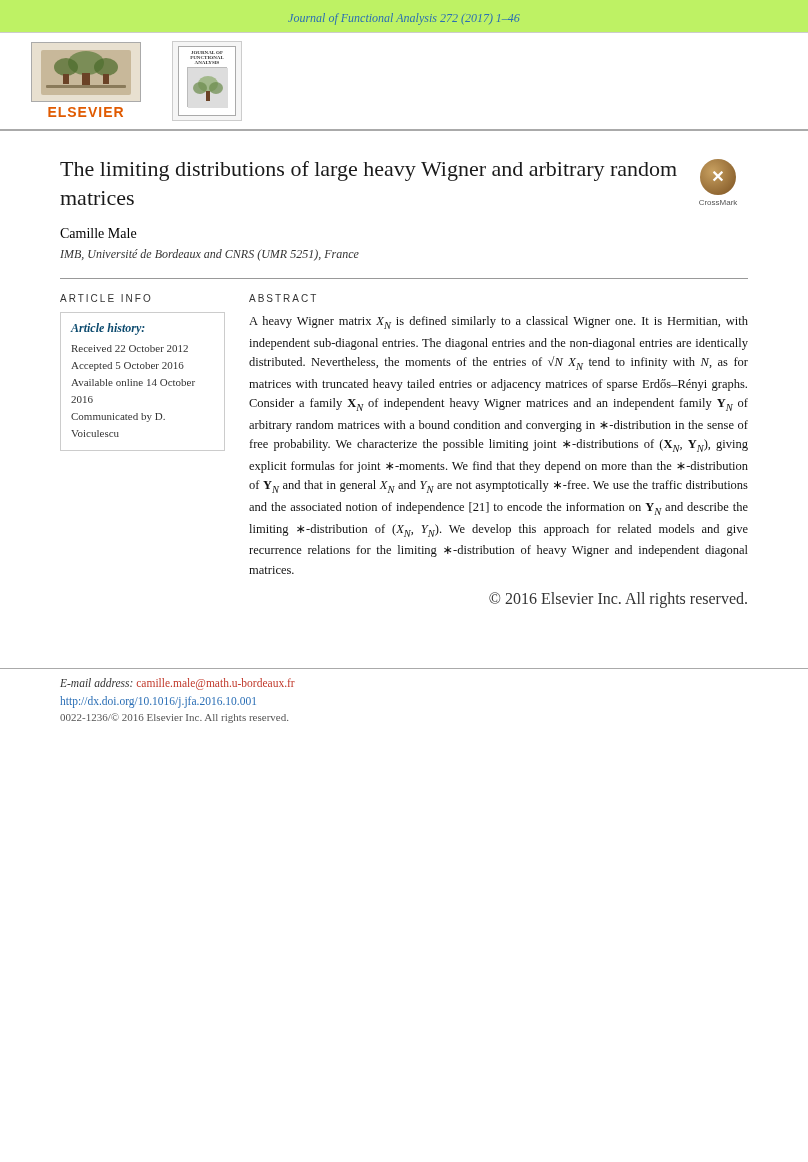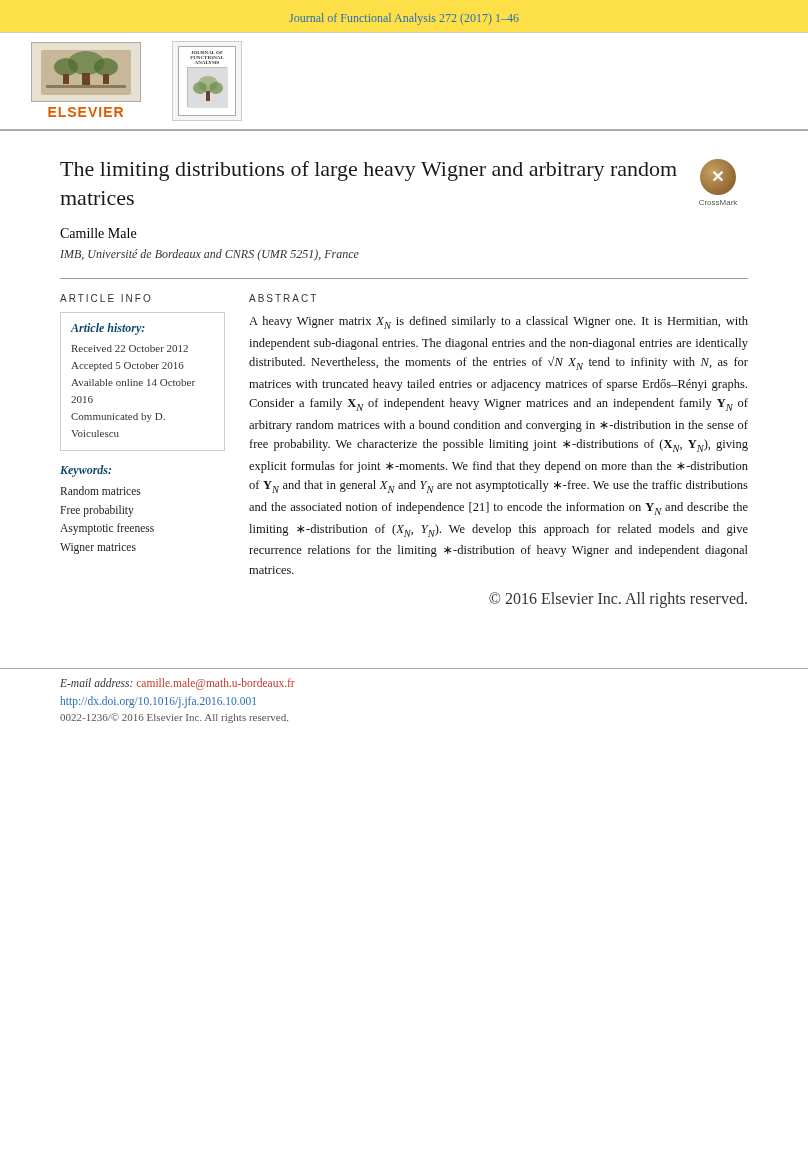--- a/index.html
+++ b/index.html
@@ -6,24 +6,25 @@
     body {
       width: 808px;
       min-height: 1162px;
       background: #fff;
       font-family: 'Times New Roman', Times, serif;
       font-size: 13px;
       color: #000;
     }
 
     .top-bar {
-      background: #fde047;
+      background: #bef264;
       text-align: center;
       padding: 10px 0 6px 0;
       border-bottom: 1px solid #ccc;
+      font-style: italic;
     }
     .top-bar a {
       color: #2a6eb5;
       font-size: 12px;
       text-decoration: none;
     }
 
     .journal-header {
       display: flex;
       align-items: center;
@@ -345,27 +346,20 @@
       <div class="section-header">ARTICLE INFO</div>
 
       <div class="article-info-box">
         <div class="info-subsection">Article history:</div>
         <div class="info-line">Received 22 October 2012</div>
         <div class="info-line">Accepted 5 October 2016</div>
         <div class="info-line">Available online 14 October 2016</div>
         <div class="info-line">Communicated by D. Voiculescu</div>
       </div>
 
-      <div class="keywords-box">
-        <div class="info-subsection">Keywords:</div>
-        <div class="keyword-item">Random matrices</div>
-        <div class="keyword-item">Free probability</div>
-        <div class="keyword-item">Asymptotic freeness</div>
-        <div class="keyword-item">Wigner matrices</div>
-      </div>
     </div>
 
     <div class="right-col">
       <div class="section-header">ABSTRACT</div>
       <div class="abstract-text">
         <p>A heavy Wigner matrix <em>X<sub>N</sub></em> is defined similarly to a classical Wigner one. It is Hermitian, with independent sub-diagonal entries. The diagonal entries and the non-diagonal entries are identically distributed. Nevertheless, the moments of the entries of √<em>N</em> <em>X<sub>N</sub></em> tend to infinity with <em>N</em>, as for matrices with truncated heavy tailed entries or adjacency matrices of sparse Erdős–Rényi graphs. Consider a family <strong>X</strong><em><sub>N</sub></em> of independent heavy Wigner matrices and an independent family <strong>Y</strong><em><sub>N</sub></em> of arbitrary random matrices with a bound condition and converging in ∗-distribution in the sense of free probability. We characterize the possible limiting joint ∗-distributions of (<strong>X</strong><em><sub>N</sub></em>, <strong>Y</strong><em><sub>N</sub></em>), giving explicit formulas for joint ∗-moments. We find that they depend on more than the ∗-distribution of <strong>Y</strong><em><sub>N</sub></em> and that in general <em>X<sub>N</sub></em> and <em>Y<sub>N</sub></em> are not asymptotically ∗-free. We use the traffic distributions and the associated notion of independence [21] to encode the information on <strong>Y</strong><em><sub>N</sub></em> and describe the limiting ∗-distribution of (<em>X<sub>N</sub></em>, <em>Y<sub>N</sub></em>). We develop this approach for related models and give recurrence relations for the limiting ∗-distribution of heavy Wigner and independent diagonal matrices.</p>
       </div>
       <div class="copyright-line">© 2016 Elsevier Inc. All rights reserved.</div>
     </div>
 

